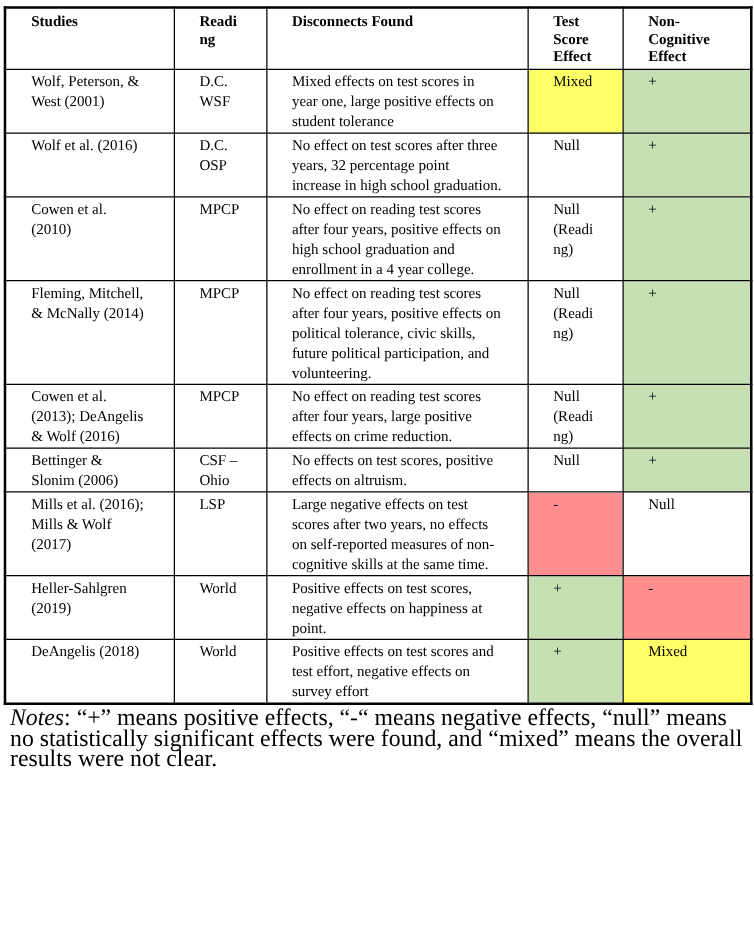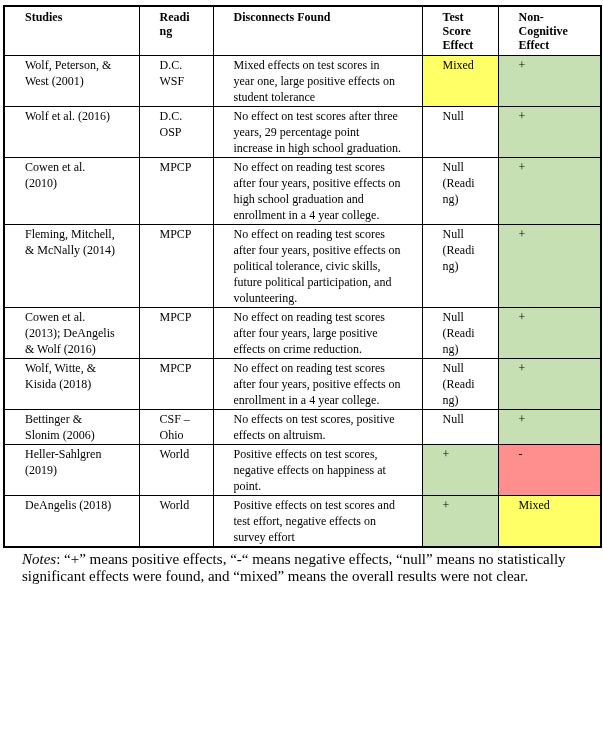--- a/index.html
+++ b/index.html
@@ -38,22 +38,22 @@
     white-space: pre-line;
     line-height: 14px;
     padding-top: 3px;
     padding-bottom: 3px;
   }
   td.c-effect {
     text-align: left;
     white-space: pre-line;
   }
   .notes {
-    margin: 3px 2px 0 19px;
-    font-size: 15px;
+    margin: 3px 2px 0 5px;
+    font-size: 19px;
     line-height: 16.5px;
   }
   .notes .notes-label {
     font-style: italic;
   }
 </style>
 </head>
 <body>
 
 <div class="page">
@@ -81,21 +81,21 @@
     <td class="c-studies">Wolf, Peterson, &amp; West (2001)</td>
     <td class="c-program">D.C. WSF</td>
     <td class="c-disconnects">Mixed effects on test scores in year one, large positive effects on student tolerance</td>
     <td class="c-effect" style="background: rgb(255, 255, 102);">Mixed</td>
     <td class="c-effect" style="background: rgb(198, 224, 180);">+</td>
   </tr>
 
   <tr>
     <td class="c-studies">Wolf et al. (2016)</td>
     <td class="c-program">D.C. OSP</td>
-    <td class="c-disconnects">No effect on test scores after three years, 29 percentage point increase in high school graduation.</td>
+    <td class="c-disconnects">No effect on test scores after three years, 32 percentage point increase in high school graduation.</td>
     <td class="c-effect" style="background: rgb(255, 255, 255);">Null</td>
     <td class="c-effect" style="background: rgb(198, 224, 180);">+</td>
   </tr>
 
   <tr>
     <td class="c-studies">Cowen et al. (2010)</td>
     <td class="c-program">MPCP</td>
     <td class="c-disconnects">No effect on reading test scores after four years, positive effects on high school graduation and enrollment in a 4 year college.</td>
     <td class="c-effect" style="background: rgb(255, 255, 255);">Null
 (Reading)</td>
@@ -113,38 +113,37 @@
 
   <tr>
     <td class="c-studies">Cowen et al. (2013); DeAngelis &amp; Wolf (2016)</td>
     <td class="c-program">MPCP</td>
     <td class="c-disconnects">No effect on reading test scores after four years, large positive effects on crime reduction.</td>
     <td class="c-effect" style="background: rgb(255, 255, 255);">Null
 (Reading)</td>
     <td class="c-effect" style="background: rgb(198, 224, 180);">+</td>
   </tr>
 
-  <tr>
-    <td class="c-studies">Wolf, Witte, &amp; Kisida (2018)</td>
-    <td class="c-program">MPCP</td>
-    <td class="c-disconnects">No effect on reading test scores after four years, positive effects on enrollment in a 4 year college.</td>
-    <td class="c-effect" style="background: rgb(255, 255, 255);">Null
-(Reading)</td>
-    <td class="c-effect" style="background: rgb(198, 224, 180);">+</td>
-  </tr>
 
   <tr>
     <td class="c-studies">Bettinger &amp; Slonim (2006)</td>
     <td class="c-program">CSF – Ohio</td>
     <td class="c-disconnects">No effects on test scores, positive effects on altruism.</td>
     <td class="c-effect" style="background: rgb(255, 255, 255);">Null</td>
     <td class="c-effect" style="background: rgb(198, 224, 180);">+</td>
   </tr>
 
 
+  <tr>
+    <td class="c-studies">Mills et al. (2016); Mills &amp; Wolf (2017)</td>
+    <td class="c-program">LSP</td>
+    <td class="c-disconnects">Large negative effects on test scores after two years, no effects on self-reported measures of non-cognitive skills at the same time.</td>
+    <td class="c-effect" style="background: rgb(255, 143, 143);">-</td>
+    <td class="c-effect" style="background: rgb(255, 255, 255);">Null</td>
+  </tr>
 
   <tr>
     <td class="c-studies">Heller-Sahlgren (2019)</td>
     <td class="c-program">World</td>
     <td class="c-disconnects">Positive effects on test scores, negative effects on happiness at point.</td>
     <td class="c-effect" style="background: rgb(198, 224, 180);">+</td>
     <td class="c-effect" style="background: rgb(255, 143, 143);">-</td>
   </tr>
 
   <tr>

